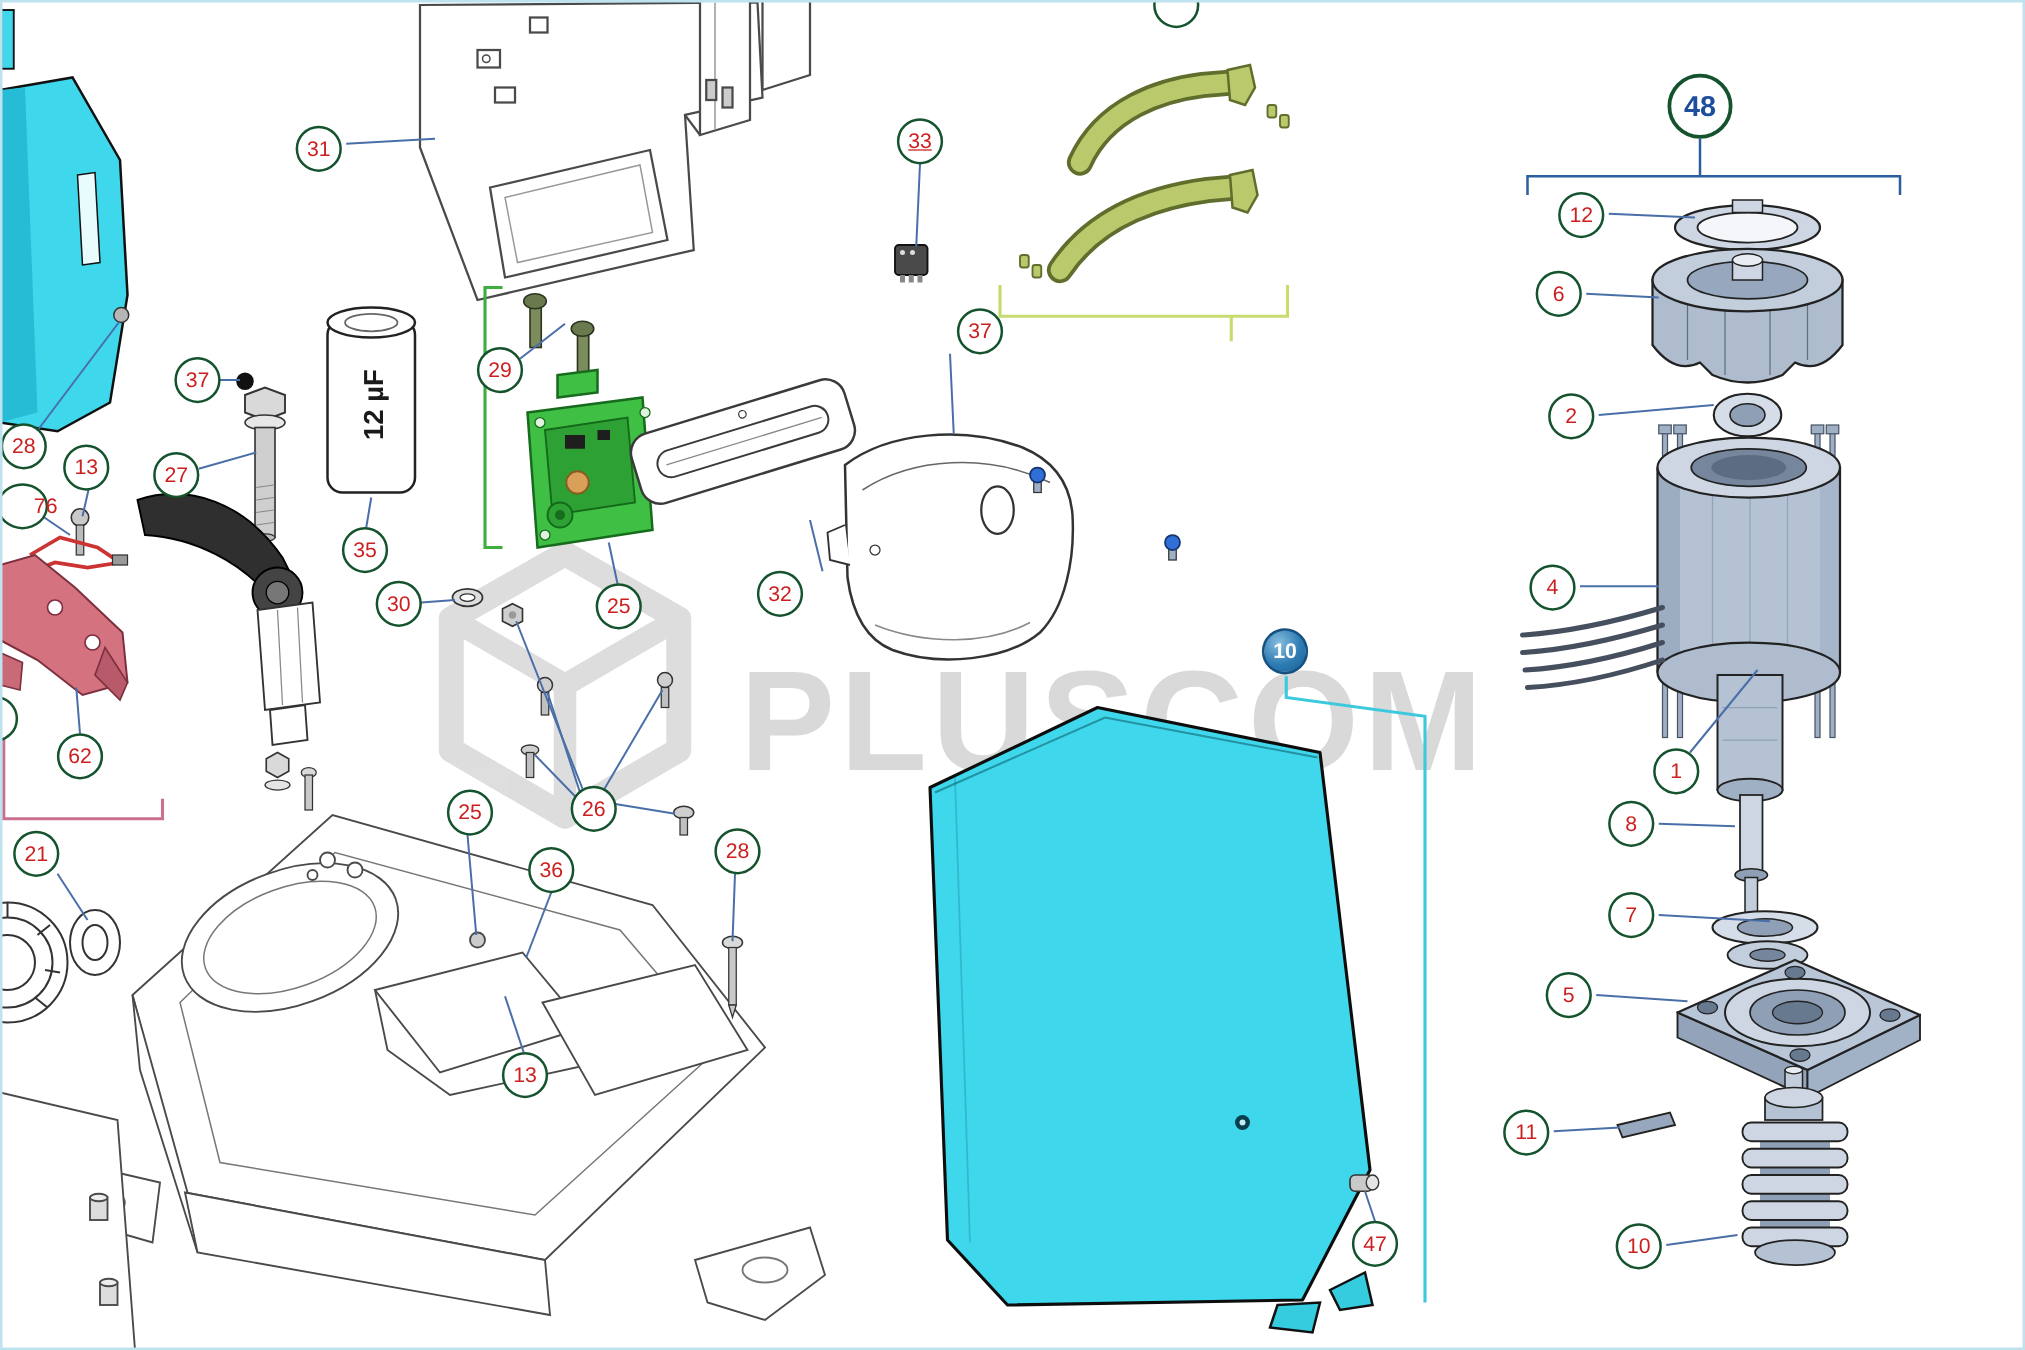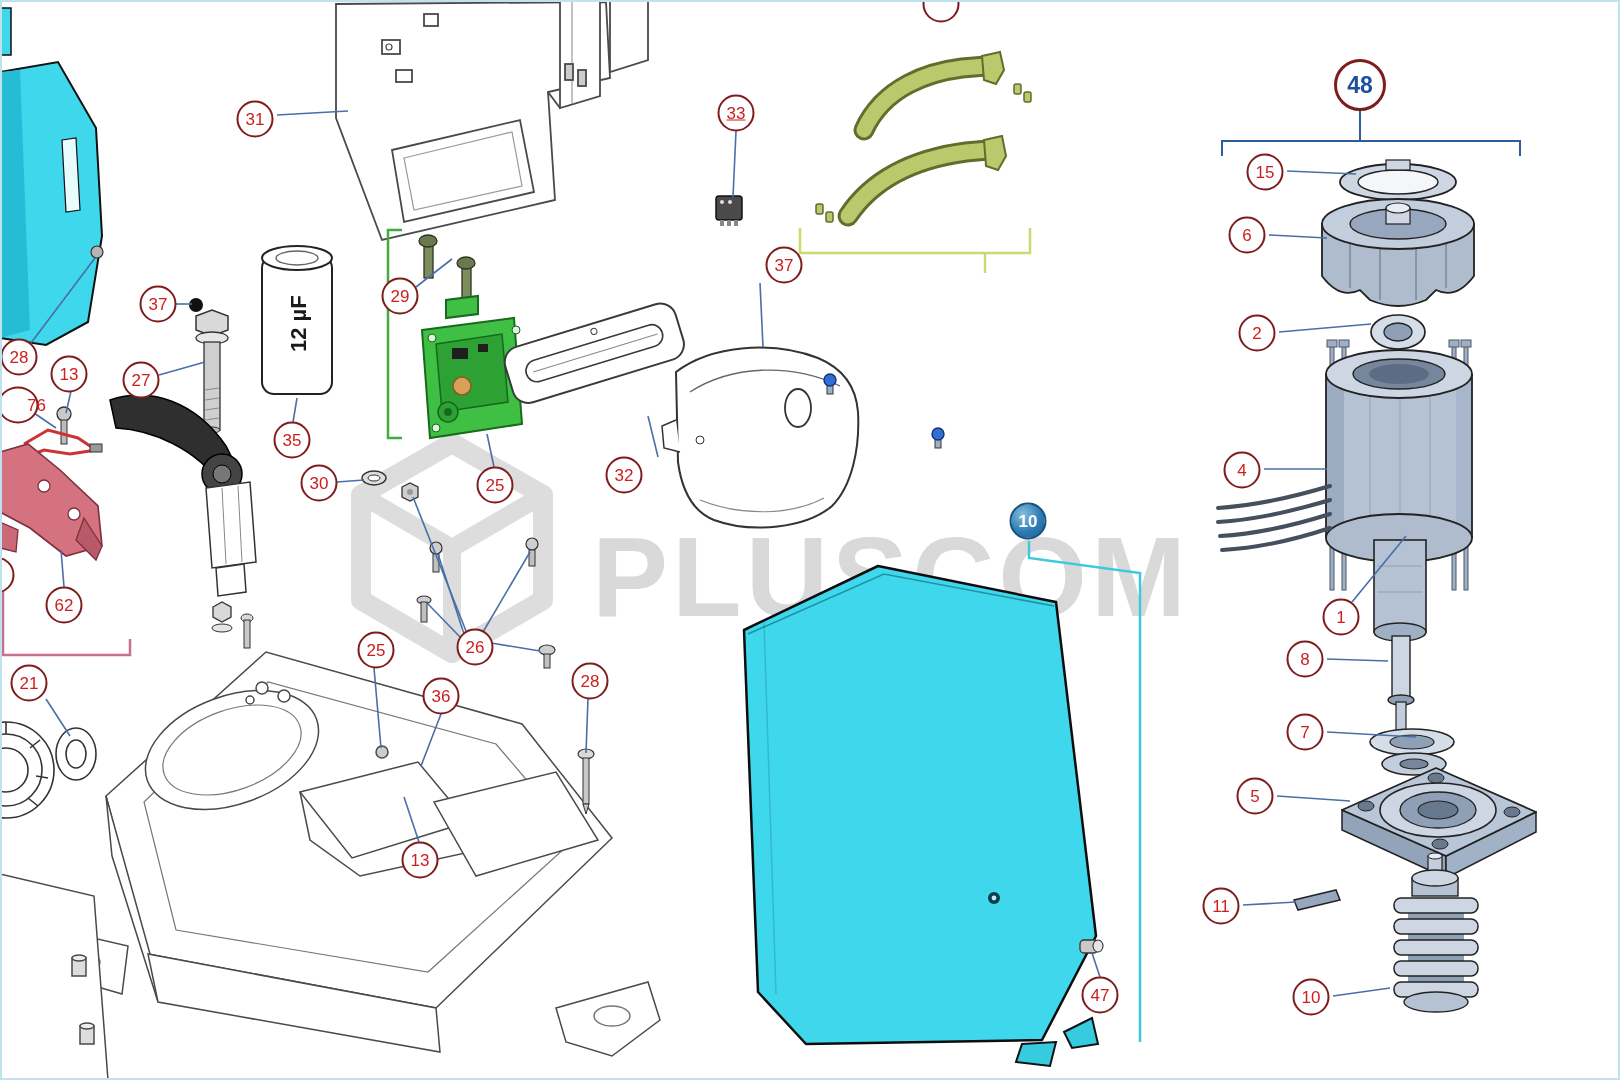--- a/index.html
+++ b/index.html
@@ -22,21 +22,21 @@
   }
   #art-svg{z-index:1;}
   #annot-svg{z-index:10;}
   #callout-layer{position:absolute;left:0;top:0;width:1620px;height:1080px;z-index:20;}
   .callout{
     position:absolute;
     transform:translate(-50%,-50%);
     width:37px;height:37px;
     border-radius:50%;
     background:#ffffff;
-    border:2px solid #7f1d1d;
+    border:2px solid #14532d;
     color:#cc2020;
     display:flex;align-items:center;justify-content:center;
     font-size:17px;line-height:1;
     box-sizing:border-box;
   }
   .callout.large{
     width:52px;height:52px;
     color:#1d4e9e;font-size:23px;font-weight:bold;
     border-width:3px;
   }
@@ -445,21 +445,21 @@
       <div class="callout outline" style="left: 64px; top: 605px;">62</div>
       <div class="callout outline" style="left: 376px; top: 650px;">25</div>
       <div class="callout outline" style="left: 475px; top: 647px;">26</div>
       <div class="callout outline" style="left: 29px; top: 683px;">21</div>
       <div class="callout outline" style="left: 441px; top: 696px;">36</div>
       <div class="callout outline" style="left: 590px; top: 681px;">28</div>
       <div class="callout outline" style="left: 420px; top: 860px;">13</div>
       <div class="callout outline" style="left: 1100px; top: 995px;">47</div>
       <div class="callout filled" style="left: 1028px; top: 521px;">10</div>
       <div class="callout large" style="left: 1360px; top: 85px;">48</div>
-      <div class="callout outline" style="left: 1265px; top: 172px;">15</div>
+      <div class="callout outline" style="left: 1265px; top: 172px;">12</div>
       <div class="callout outline" style="left: 1247px; top: 235px;">6</div>
       <div class="callout outline" style="left: 1257px; top: 333px;">2</div>
       <div class="callout outline" style="left: 1242px; top: 470px;">4</div>
       <div class="callout outline" style="left: 1341px; top: 617px;">1</div>
       <div class="callout outline" style="left: 1305px; top: 659px;">8</div>
       <div class="callout outline" style="left: 1305px; top: 732px;">7</div>
       <div class="callout outline" style="left: 1255px; top: 796px;">5</div>
       <div class="callout outline" style="left: 1221px; top: 906px;">11</div>
       <div class="callout outline" style="left: 1311px; top: 997px;">10</div>
       <div class="callout partial" style="left: 941px; top: 4px;"></div>

